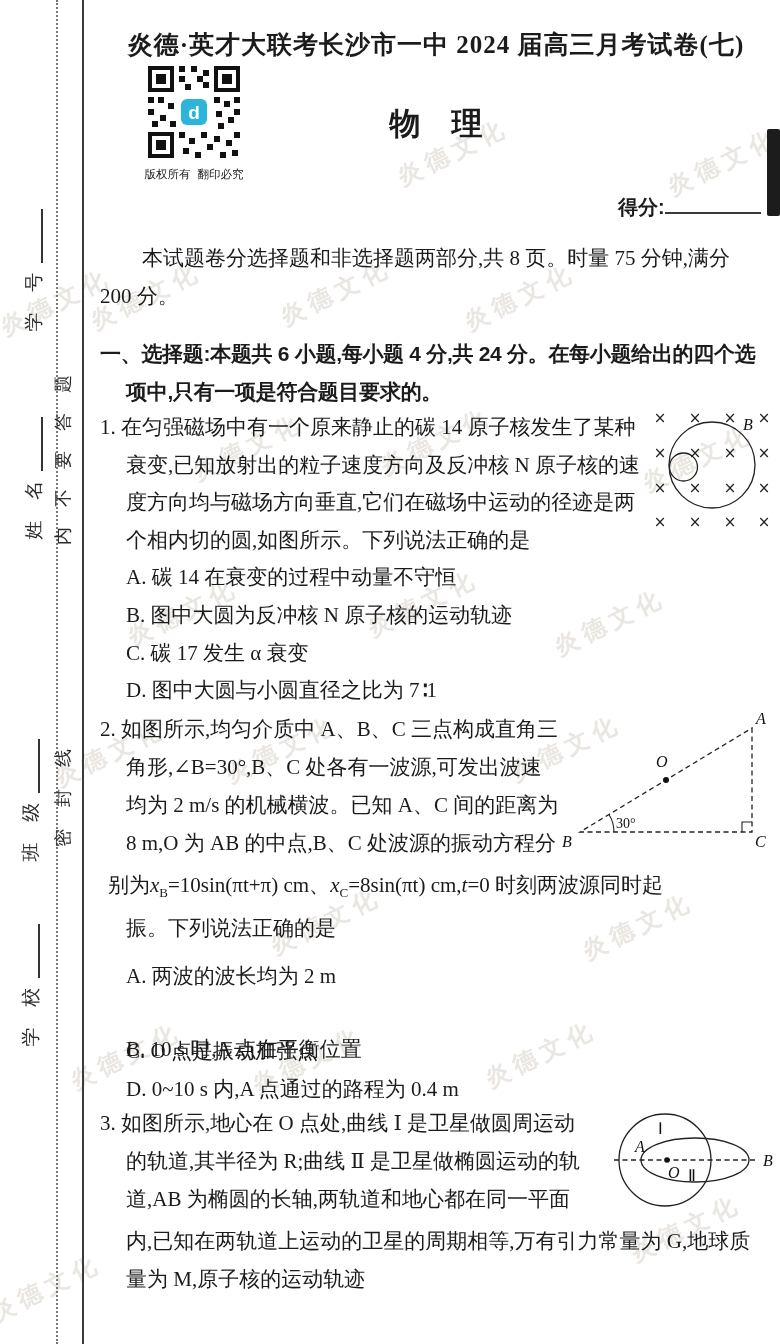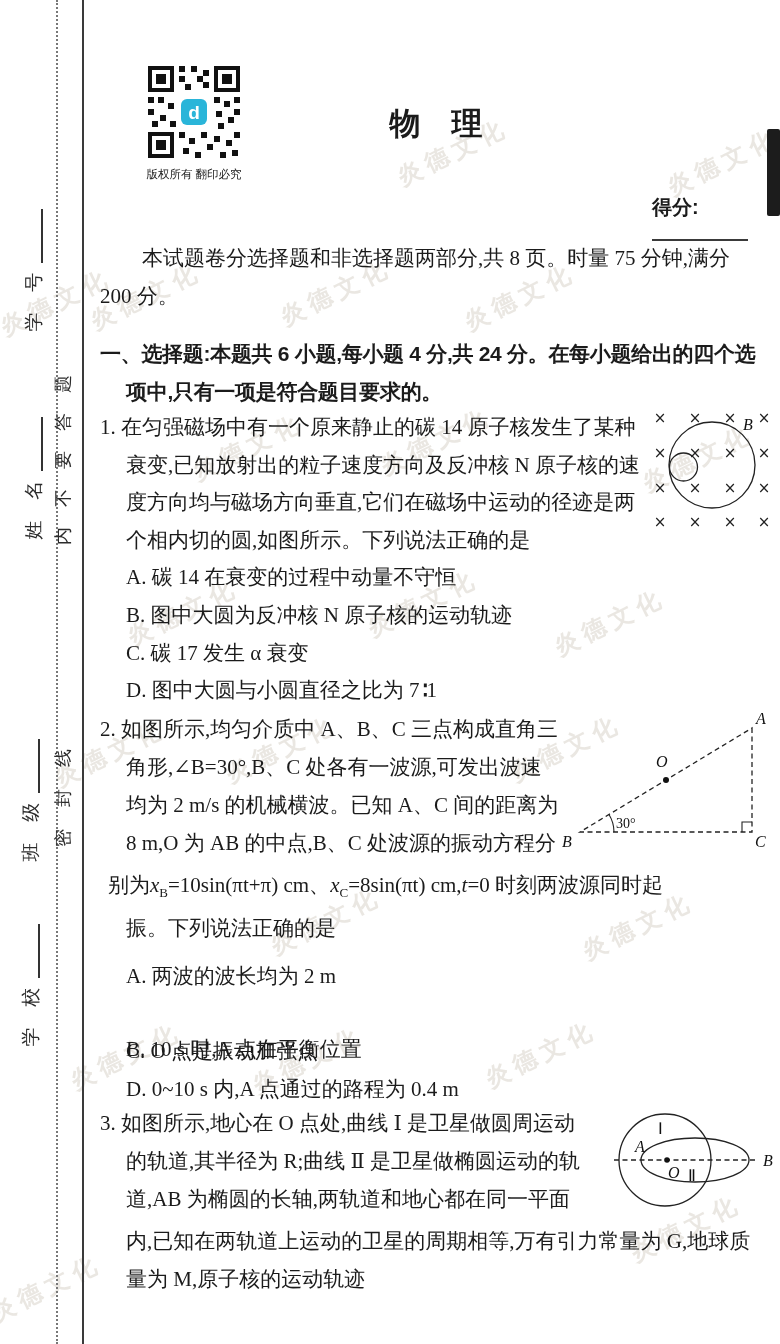--- a/index.html
+++ b/index.html
@@ -18,22 +18,22 @@
   .seal{position:absolute;display:flex;align-items:center;justify-content:center;height:24px;
         transform:rotate(-90deg);font-size:18px;color:#2b2b2b;white-space:nowrap;}
   .seal-upper{letter-spacing:20px;}
   .seal-lower{letter-spacing:22px;}
   
   .title{position:absolute;left:100px;top:28px;width:672px;text-align:center;font-size:25px;
          font-weight:bold;letter-spacing:1px;white-space:nowrap;}
   .subject{position:absolute;left:100px;top:103px;width:672px;text-align:center;font-size:31px;
            font-weight:bold;font-family:"Liberation Sans","DejaVu Sans",sans-serif;}
   .qr-caption{position:absolute;left:134px;top:167px;width:120px;text-align:center;font-size:11.5px;
-              font-family:Liberation Sans, sans-serif;color:#222;}
-  .score{position:absolute;left:652px;top:194px;font-size:20px;font-weight:bold;
+              font-family:Liberation Mono, monospace;color:#222;}
+  .score{position:absolute;left:618px;top:194px;font-size:20px;font-weight:bold;
          font-family:Liberation Sans, sans-serif;}
   .score-blank{display:inline-block;width:96px;height:18px;border-bottom:2px solid #3a3a3a;}
   .edge-mark{position:absolute;left:767px;top:129px;width:13px;height:87px;background:#1c1c1c;border-radius:2px;}
   
   .line{position:absolute;font-size:21px;white-space:nowrap;line-height:1.25;}
   .b{font-weight:bold;font-family:"Liberation Sans","DejaVu Sans",sans-serif;letter-spacing:-0.3px;}
   sub{font-size:13px;}
   .ital{font-style:italic;}
   .footer{position:absolute;left:100px;top:1303px;width:672px;text-align:center;font-size:19px;letter-spacing:1px;}
   
@@ -92,20 +92,21 @@
       <span class="mblank"></span>
   </div>
   <div class="mlabel" style="left:-54px;top:972px;width:170px;">
     <span>学 校</span>
       <span class="mblank"></span>
   </div>
 
   <div class="seal seal-upper" style="left:-42px;top:438px;width:210px;">内不要答题</div>
   <div class="seal seal-lower" style="left:-2px;top:775px;width:130px;">密封线</div>
 
+  <div class="title">炎德·英才大联考长沙市一中 2024 届高三月考试卷(七)</div>
 
   <svg class="fig" style="left:148px;top:66px;" width="92" height="92" viewBox="0 0 92 92">
     <rect x="0" y="0" width="92" height="92" fill="#ffffff"></rect>
 
     <g fill="#111">
       <rect x="0" y="0" width="26" height="26"></rect>
         <rect x="66" y="0" width="26" height="26"></rect>
         <rect x="0" y="66" width="26" height="26"></rect>
     </g>
     <g fill="#fff">

